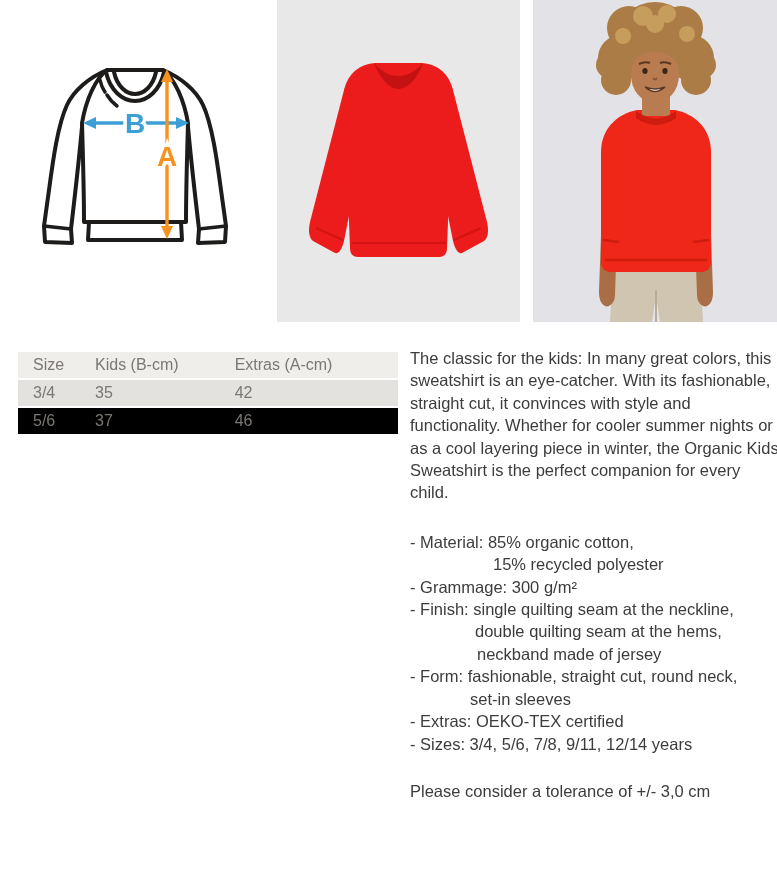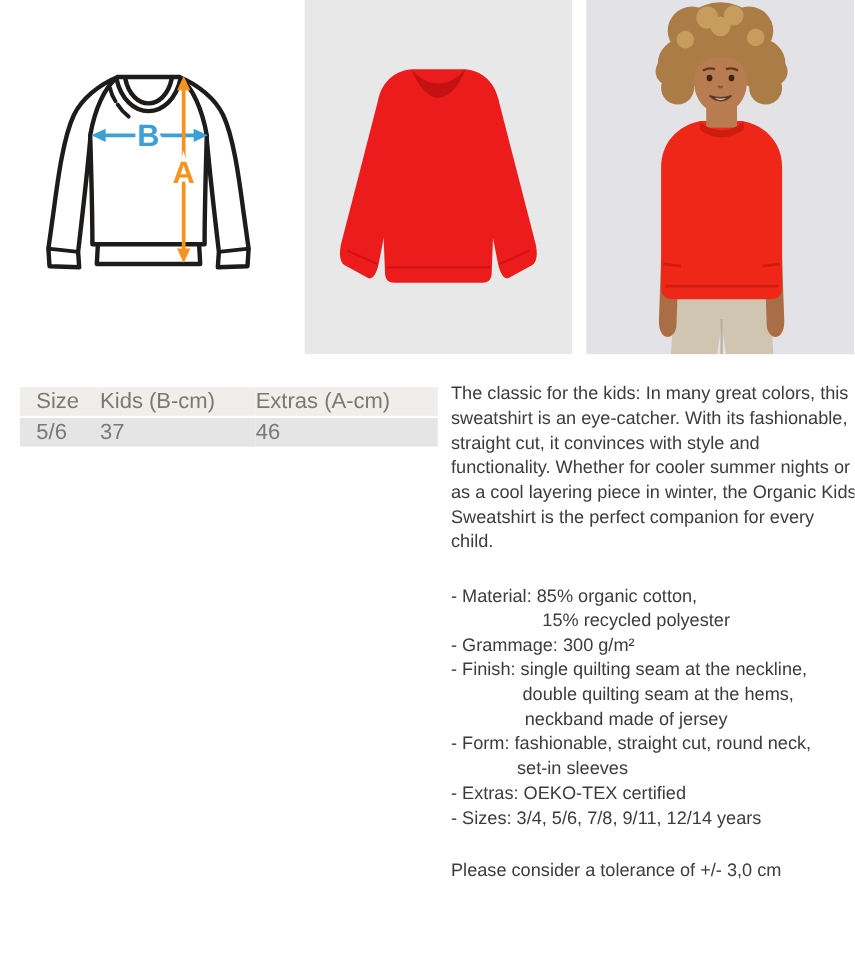--- a/index.html
+++ b/index.html
@@ -8,27 +8,27 @@
 
   
   .diagram-box{position:absolute;left:0;top:0;width:270px;height:322px;background:#ffffff;}
   .photo-flat{position:absolute;left:277px;top:0;width:243px;height:322px;background:#e9e8e8;}
   .photo-model{position:absolute;left:533px;top:0;width:244px;height:322px;background:#e3e2e6;}
   .photo-flat svg,.photo-model svg,.diagram-box svg{display:block;width:100%;height:100%;}
 
   
   .size-table{position:absolute;left:18px;top:350px;width:380px;
       border-collapse:separate;border-spacing:0 2px;
-      font-size:20px;color:#7b7772;}
+      font-size:16px;color:#7b7772;}
   .size-table th,.size-table td{height:26px;padding:0;text-align:left;
       font-weight:normal;vertical-align:middle;}
   .size-table th:first-child,.size-table td:first-child{padding-left:15px;}
   .size-table thead tr{background:#f0eeeb;}
   .size-table tr.row-dark{background:#e4e2df;}
-  .size-table tr.row-light{background:#e5e5e5;}
+  .size-table tr.row-light{background:#000000;}
 
   
   .description{position:absolute;left:410px;top:347px;width:372px;
       font-size:16.5px;line-height:22.4px;color:#3c3c3c;}
   .description p{margin:0;}
   .intro{margin-bottom:27px !important;}
   .detail-line{min-height:22.4px;white-space:nowrap;}
   .tolerance{margin-top:25px !important;}
 </style>
 </head>
@@ -156,20 +156,25 @@
 
   <table class="size-table">
     <thead>
       <tr>
           <th>Size</th>
           <th>Kids (B-cm)</th>
           <th>Extras (A-cm)</th>
         </tr>
     </thead>
     <tbody>
+        <tr class="row-dark">
+          <td>3/4</td>
+          <td>35</td>
+          <td>42</td>
+        </tr>
         <tr class="row-light">
           <td>5/6</td>
           <td>37</td>
           <td>46</td>
         </tr>
       </tbody>
   </table>
 
   <div class="description">
     <p class="intro">The classic for the kids: In many great colors, this sweatshirt is an eye-catcher. With its fashionable, straight cut, it convinces with style and functionality. Whether for cooler summer nights or as a cool layering piece in winter, the Organic Kids Sweatshirt is the perfect companion for every child.</p>

